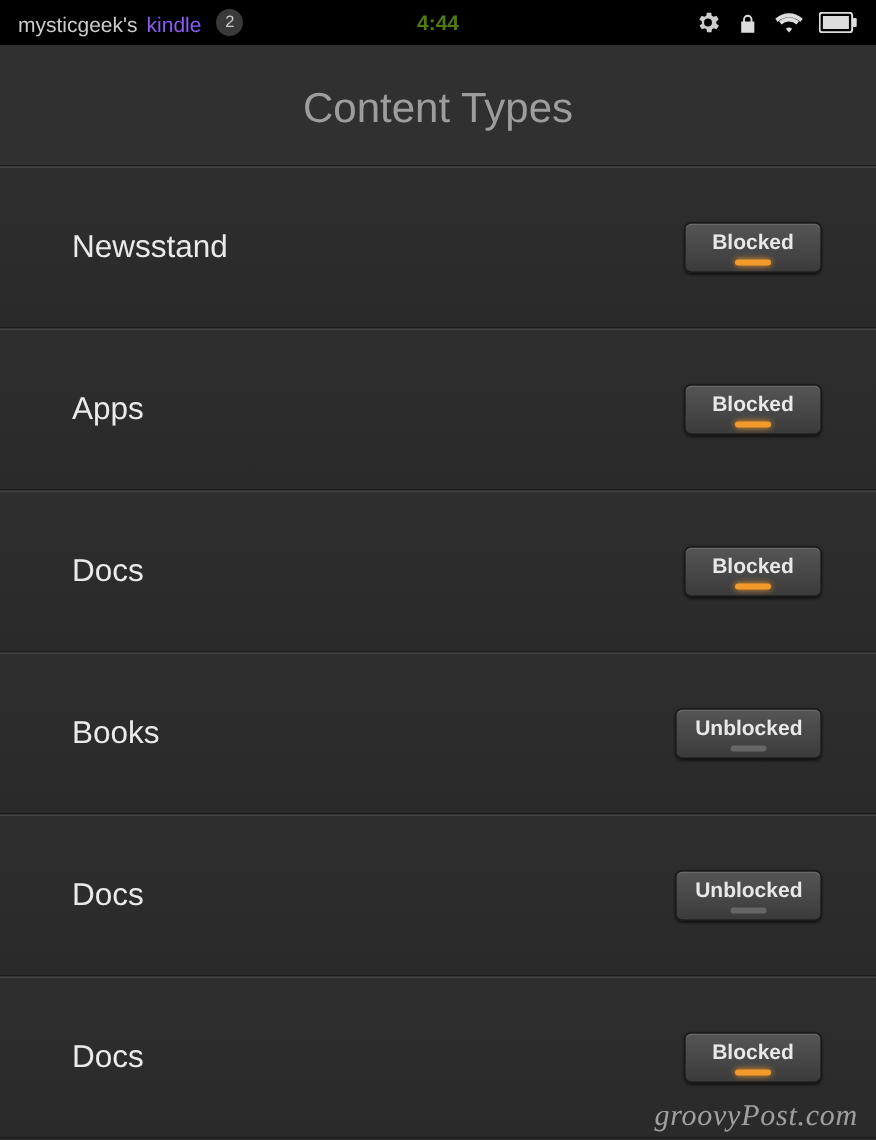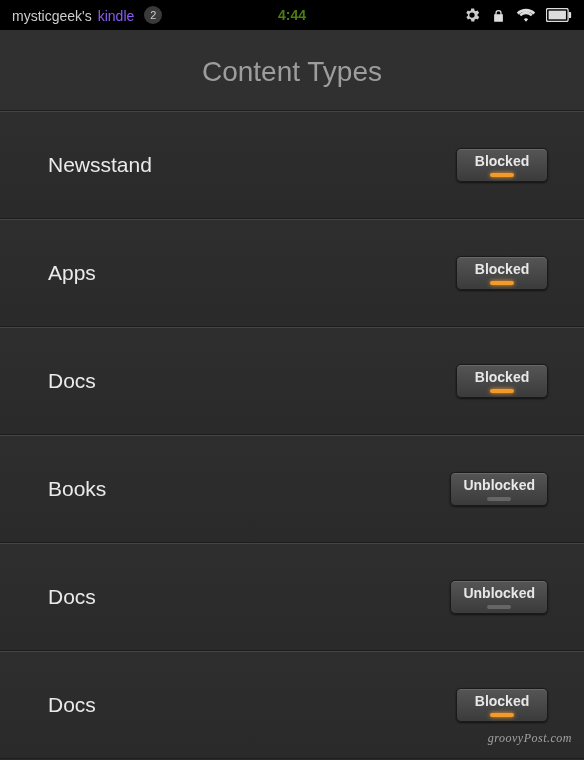--- a/index.html
+++ b/index.html
@@ -99,22 +99,22 @@
     .toggle .indicator {
       width: 24px;
       height: 4px;
       border-radius: 2px;
     }
     .toggle.blocked .indicator { background: #f39a2b; box-shadow: 0 0 4px #f39a2b; }
     .toggle.unblocked .indicator { background: #666; }
     .watermark {
       position: absolute;
       right: 12px;
-      bottom: 14px;
-      font-size: 12px;
+      bottom: 4px;
+      font-size: 20px;
       color: rgba(255,255,255,0.55);
       font-family: Georgia, serif;
       font-style: italic;
       letter-spacing: 0.5px;
       pointer-events: none;
     }
   </style>
 </head>
 <body>
 

